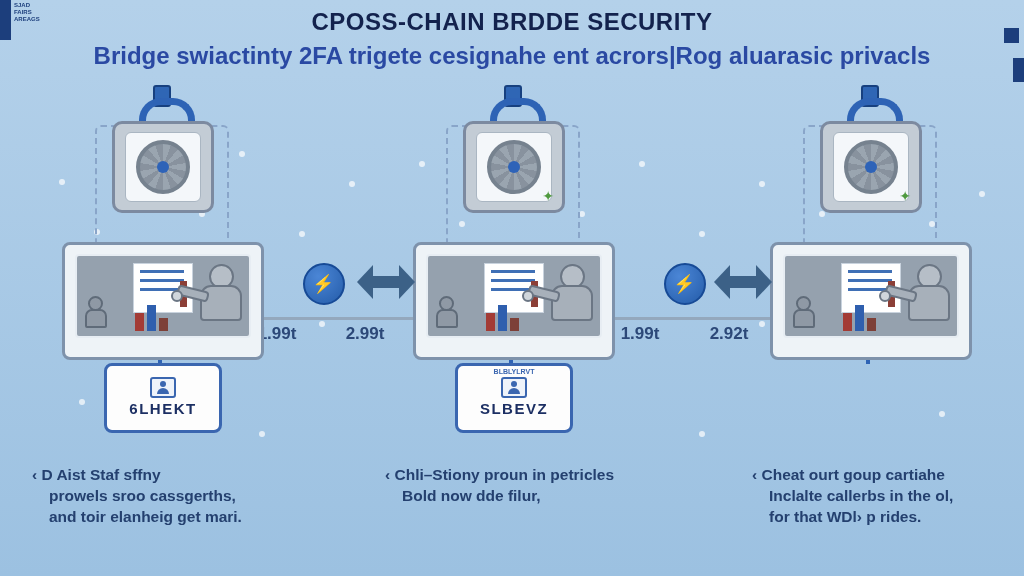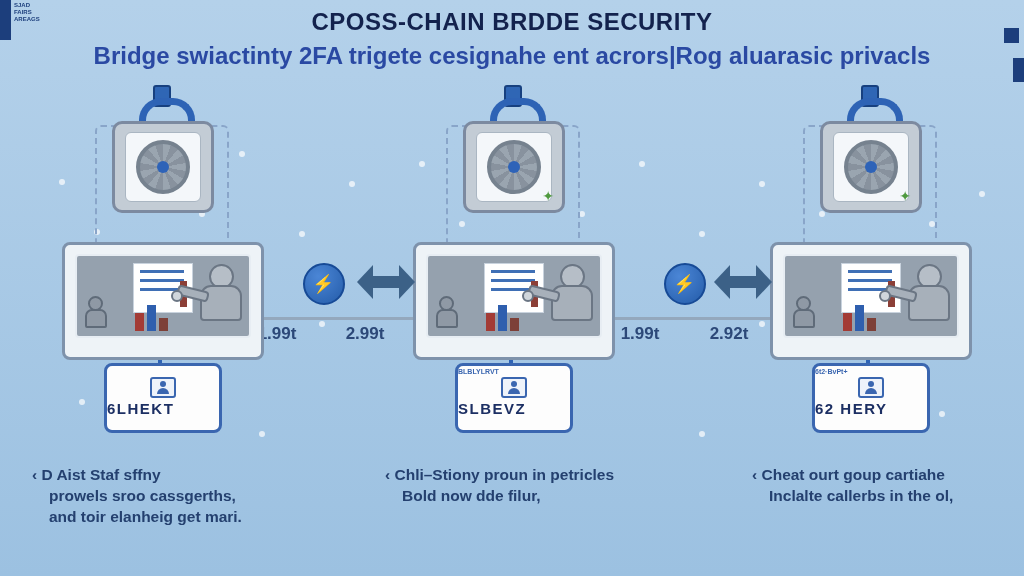--- a/index.html
+++ b/index.html
@@ -77,21 +77,21 @@
   .fig-right .b{width:38px;height:32px;background:#a7b0ba;border:2px solid #6b7684;
          border-radius:11px 11px 4px 4px;margin:-4px auto 0;}
   .fig-right .arm{position:absolute;left:-22px;top:24px;width:28px;height:7px;
          background:#a7b0ba;border:2px solid #6b7684;border-radius:4px;
          transform:rotate(14deg);}
   .fig-right .hand{position:absolute;left:-28px;top:26px;width:8px;height:8px;
          border-radius:50%;background:#d0d6db;border:2px solid #6b7684;}
   
   .badge-link{position:absolute;left:98px;top:269px;width:4px;height:10px;background:#2e63b5;}
   .badge{position:absolute;left:44px;top:278px;width:112px;height:64px;background:#fdfdfd;
-         border:3px solid #3a66b0;border-radius:8px;z-index:2;text-align:left;}
+         border:3px solid #3a66b0;border-radius:8px;z-index:2;text-align:center;}
   .badge-top{font-size:7px;color:#3a66b0;font-weight:700;line-height:8px;height:8px;
          overflow:hidden;margin-top:2px;}
   .badge-icon{width:22px;height:17px;border:2px solid #3a66b0;border-radius:3px;
          margin:1px auto 2px;position:relative;background:#eef3fa;}
   .badge-icon::before{content:"";position:absolute;left:8px;top:2px;width:6px;height:6px;
          border-radius:50%;background:#3a66b0;}
   .badge-icon::after{content:"";position:absolute;left:5px;top:9px;width:12px;height:6px;
          border-radius:6px 6px 0 0;background:#3a66b0;}
   .badge-label{font-size:15px;font-weight:800;color:#1c2f63;letter-spacing:1.5px;}
   
@@ -247,25 +247,20 @@
         </div>
         <div class="fig-right">
           <div class="h"></div>
             <div class="b"></div>
           <div class="arm"></div>
             <div class="hand"></div>
         </div>
       </div>
     </div>
     <div class="badge-link"></div>
-    <div class="badge">
-      <div class="badge-top">6t2·BvPt+</div>
-      <div class="badge-icon"></div>
-      <div class="badge-label">62 HERY</div>
-    </div>
   </div>
 
   <div class="hline hline1"></div>
   <div class="hline hline2"></div>
 
   <div class="bolt-circle bolt1">⚡</div>
   <div class="dblarrow arr1">
     <div class="tri tri-l"></div>
       <div class="bar"></div>
       <div class="tri tri-r"></div>
@@ -288,15 +283,16 @@
     <div class="line"></div>
   </div>
   <div class="caption cap1">
     <div class="line">‹  D Aist Staf sffny</div>
     <div class="line">prowels sroo cassgerths,</div>
     <div class="line">and toir elanheig get mari.</div>
   </div>
   <div class="caption cap3">
     <div class="line">‹  Cheat ourt goup cartiahe</div>
     <div class="line">Inclalte callerbs in the ol,</div>
+    <div class="line">for that WDl› p rides.</div>
   </div>
 
 </div>
 
 </body></html>

